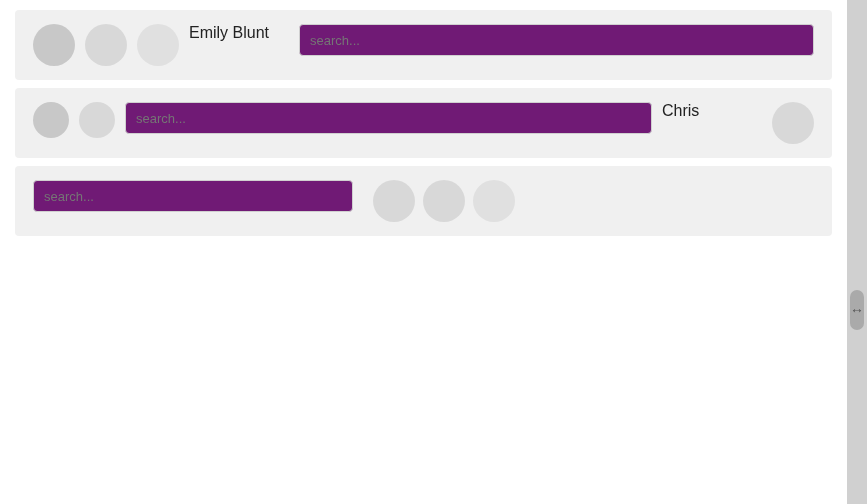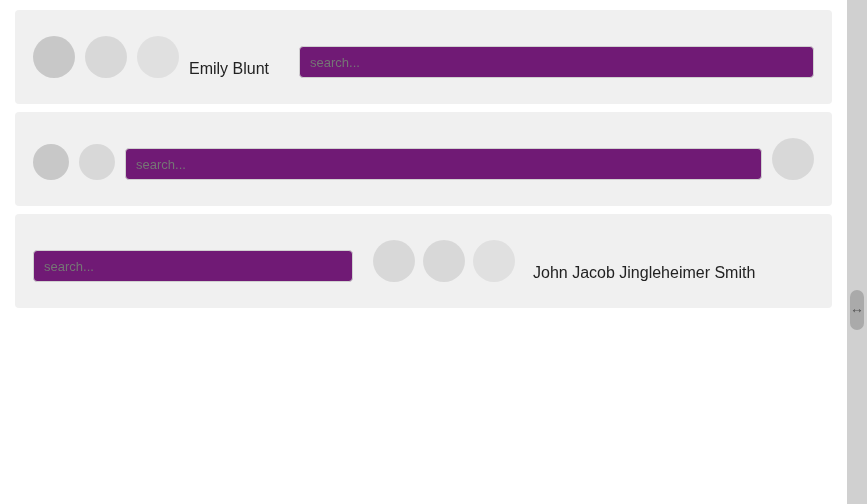--- a/index.html
+++ b/index.html
@@ -22,23 +22,23 @@
       background: #ffffff;
       padding: 10px 15px;
       display: flex;
       flex-direction: column;
       gap: 8px;
     }
 
     .row-card {
       background: #f0f0f0;
       border-radius: 4px;
-      padding: 26px 18px;
+      padding: 14px 18px;
       display: flex;
-      align-items: flex-end;
+      align-items: flex-start;
       gap: 10px;
     }
 
     .avatar {
       width: 42px;
       height: 42px;
       border-radius: 50%;
       background: #c8c8c8;
       flex-shrink: 0;
     }
@@ -146,31 +146,31 @@
     <div class="avatar medium light"></div>
     <div class="avatar medium lighter"></div>
     <span class="user-name">Emily Blunt</span>
     <input class="search-input" type="text" placeholder="search..." style="">
   </div>
 
   <div class="row-card row2">
     <div class="avatar small"></div>
     <div class="avatar small light"></div>
     <input class="search-input" type="text" placeholder="search..." style="">
+    <span class="user-name">Chris</span>
     <div class="avatar medium light"></div>
   </div>
 
   <div class="row-card row3">
     <input class="search-input" type="text" placeholder="search..." style="">
     <div class="row3-avatars">
       <div class="avatar medium light"></div>
       <div class="avatar medium light"></div>
       <div class="avatar medium lighter"></div>
     </div>
-    <span class="row3-name">John Jacob Jingleheimer Smith</span>
   </div>
 
 </div>
 
 <div class="scrollbar-area">
   <div class="scrollbar-thumb"></div>
   <span class="resize-handle">↔</span>
 </div>
 
 </body></html>

